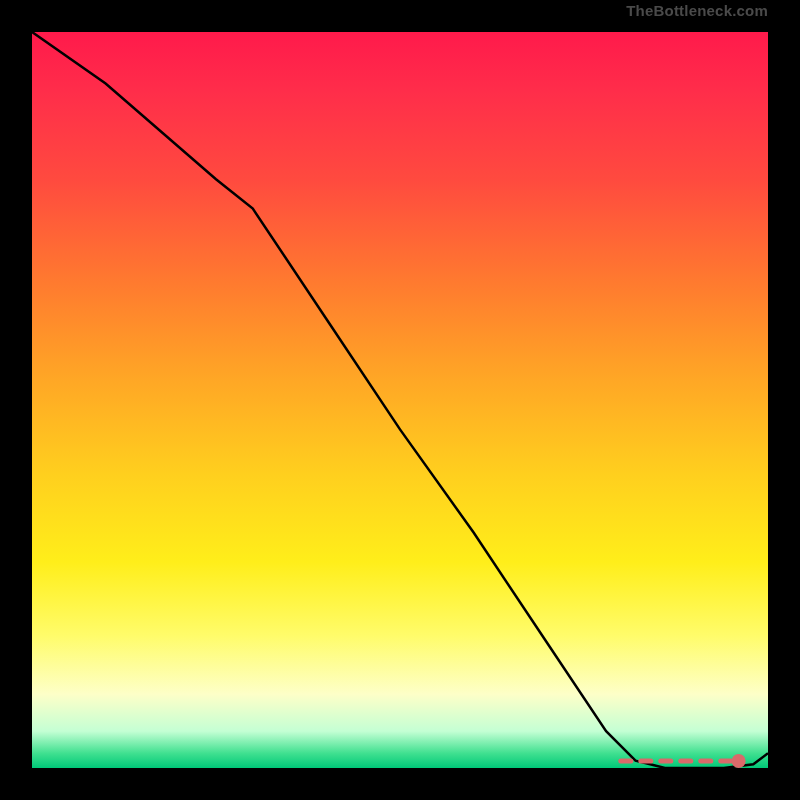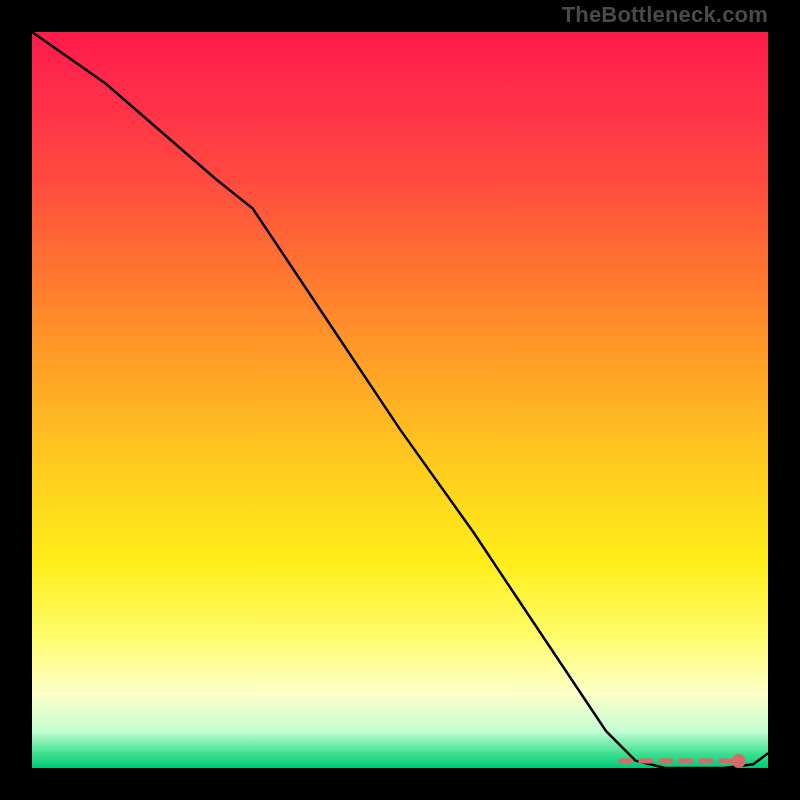--- a/index.html
+++ b/index.html
@@ -15,21 +15,21 @@
     position: relative;
     width: 800px;
     height: 800px;
     background: #000;
   }
   .attribution {
     position: absolute;
     top: 2px;
     right: 32px;
     color: #4a4a4a;
-    font-size: 22px;
+    font-size: 15px;
     font-weight: bold;
     letter-spacing: 0.2px;
   }
   .plot-area {
     position: absolute;
     left: 32px;
     top: 32px;
     width: 736px;
     height: 736px;
     overflow: hidden;

